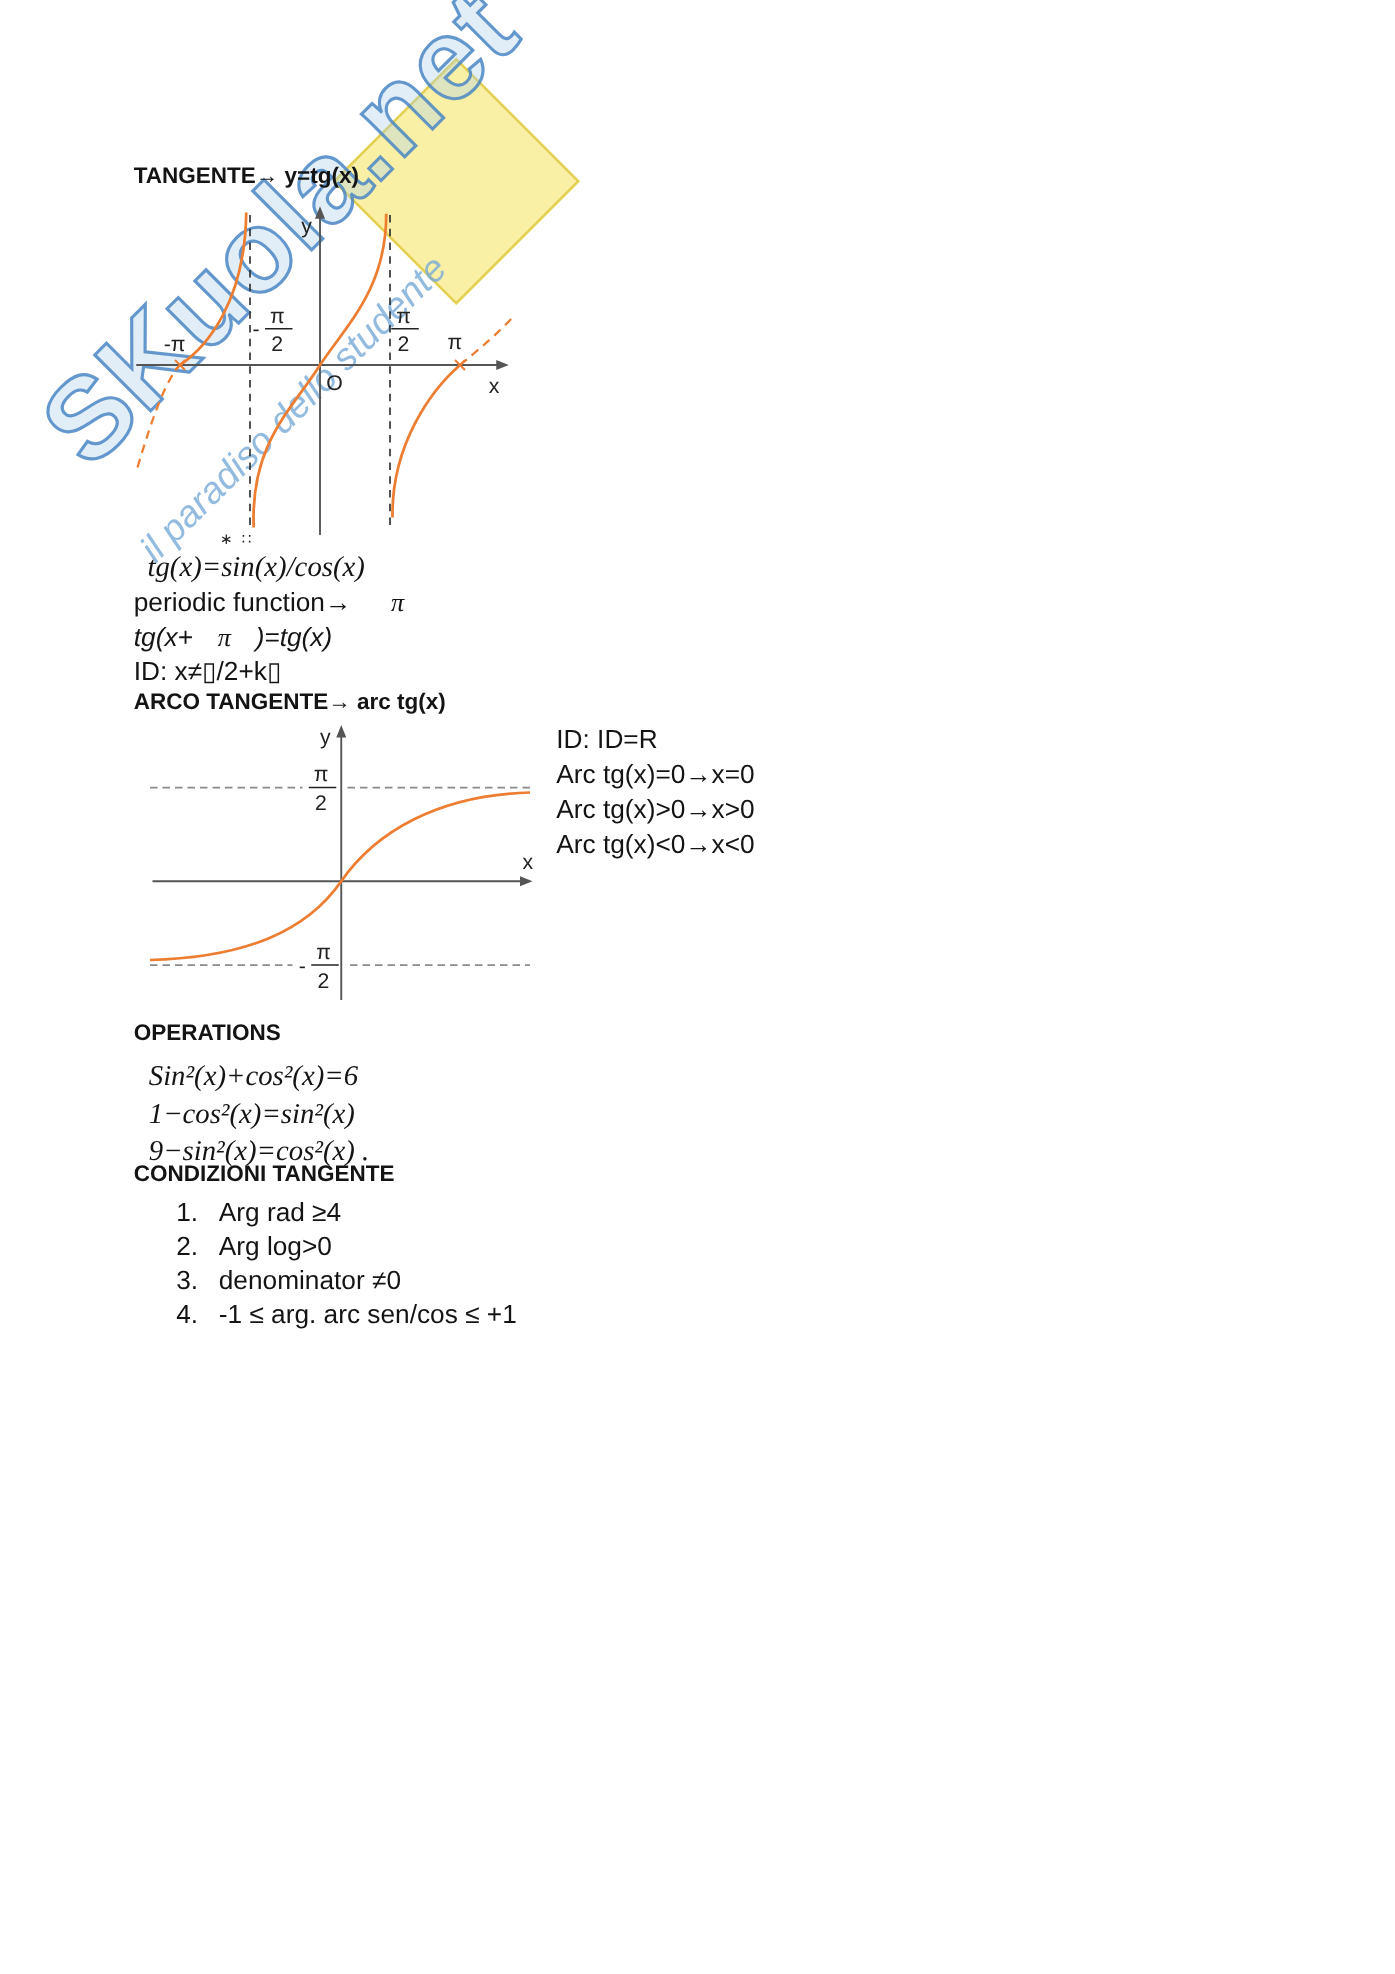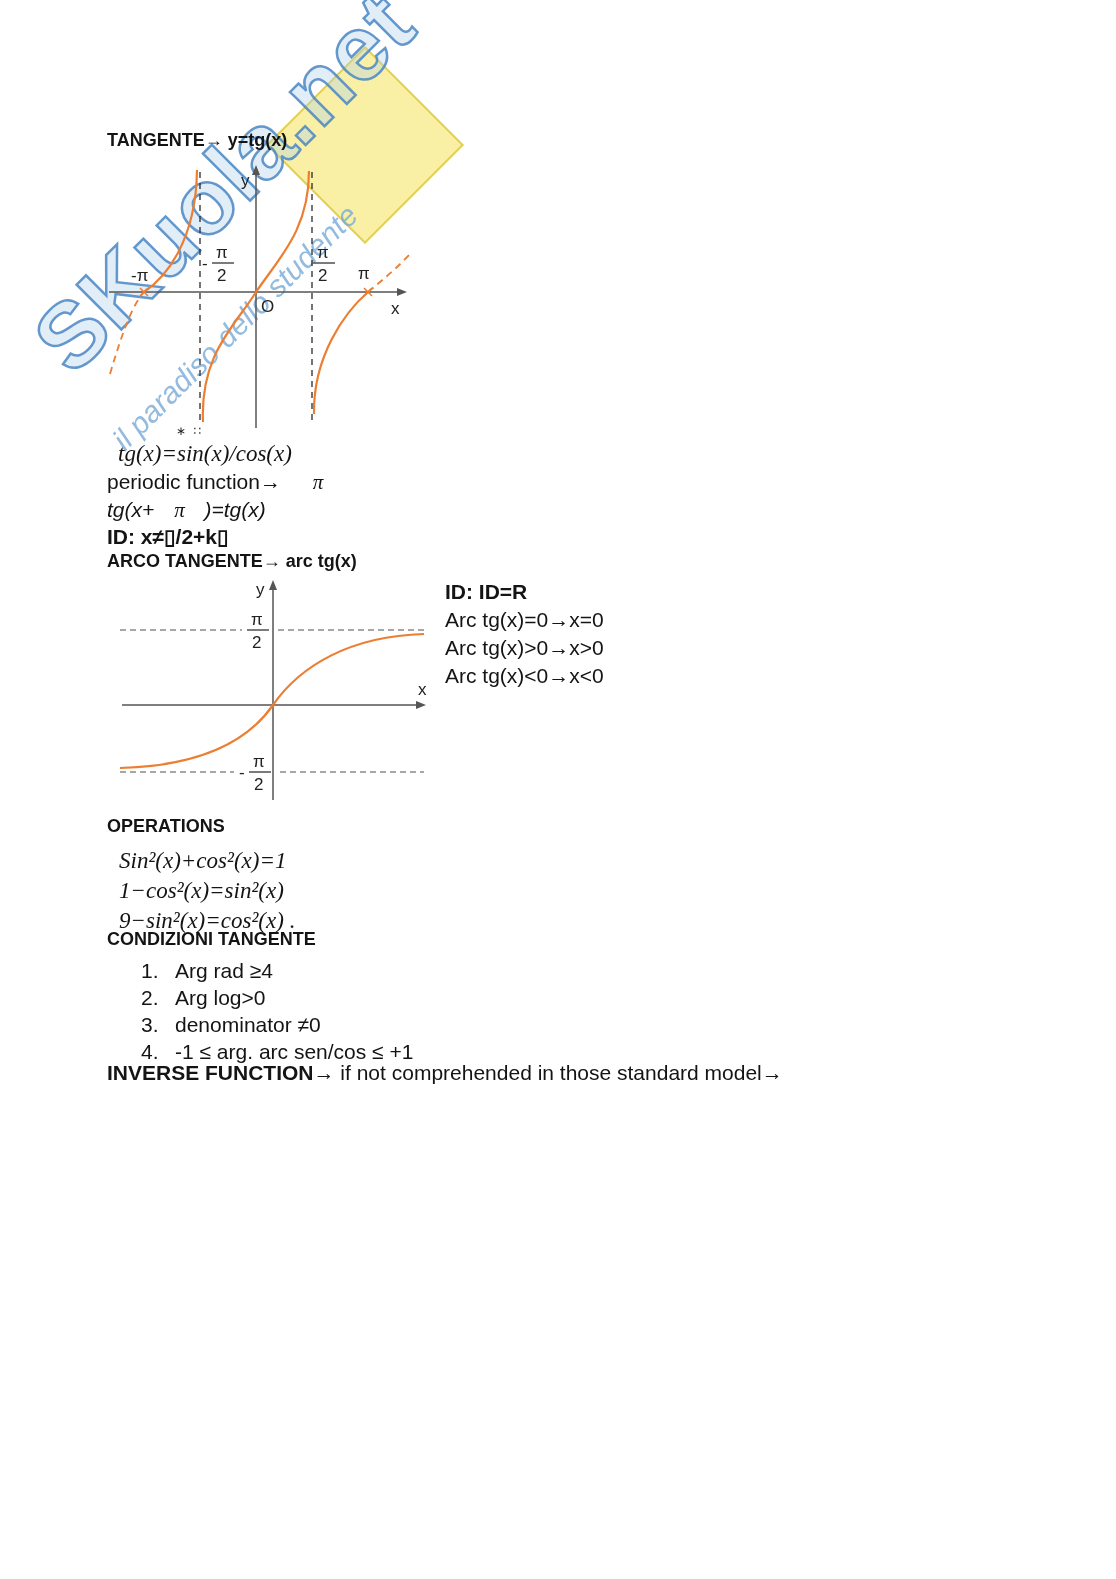--- a/index.html
+++ b/index.html
@@ -15,21 +15,21 @@
             color:rgba(170,205,235,0.35);-webkit-text-stroke:2.5px rgba(74,134,196,0.85);
             transform:rotate(-45deg);transform-origin:0 60%;white-space:nowrap}
   .wm-tag{position:absolute;left:118px;top:428px;font-size:30px;font-style:italic;
           color:rgba(120,170,215,0.8);transform:rotate(-45deg);transform-origin:0 50%;white-space:nowrap}
   .content{position:relative;z-index:1}
   
   .h{font-weight:bold;font-size:18px;white-space:nowrap}
   .math{font-family:"Liberation Serif",serif;font-style:italic;font-size:23px;white-space:nowrap}
   .pi{font-family:"Liberation Serif",serif;font-style:italic}
   .italic{font-style:italic}
-  .bold{font-weight:bold}
+  .bold{font-weight:normal}
   .mark{font-size:12px;letter-spacing:2px;color:#222}
   .info-line{line-height:28px;white-space:nowrap}
   .op-line{line-height:30px}
   .li-row{display:flex;line-height:27px;white-space:nowrap}
   .li-num{width:34px}
   .inv{width:920px;line-height:28px}
   
   .g1{left:103px;top:162px;width:320px;height:270px}
   .g2{left:118px;top:578px;width:320px;height:228px}
   .axis{stroke:#555;stroke-width:1.5;fill:none}
@@ -136,21 +136,21 @@
 
     <div class="abs" style="left:445px;top:578px">
       <div class="info-line bold">ID: ID=R</div>
       <div class="info-line">Arc tg(x)=0→x=0</div>
       <div class="info-line">Arc tg(x)&gt;0→x&gt;0</div>
       <div class="info-line">Arc tg(x)&lt;0→x&lt;0</div>
     </div>
 
     <div class="abs h" style="left:107px;top:816px">OPERATIONS</div>
     <div class="abs" style="left:119px;top:846px">
-      <div class="math op-line">Sin²(x)+cos²(x)=1</div>
+      <div class="math op-line">Sin²(x)+cos²(x)=6</div>
       <div class="math op-line">1−cos²(x)=sin²(x)</div>
       <div class="math op-line">9−sin²(x)=cos²(x) .</div>
     </div>
 
     <div class="abs h" style="left:107px;top:929px">CONDIZIONI TANGENTE</div>
     <div class="abs" style="left:141px;top:957px">
       <div class="li-row">
         <span class="li-num">1.</span>
         <span>Arg rad ≥4</span>
       </div>
@@ -162,19 +162,16 @@
         <span class="li-num">3.</span>
         <span>denominator ≠0</span>
       </div>
       <div class="li-row">
         <span class="li-num">4.</span>
         <span>-1 ≤ arg. arc sen/cos ≤ +1</span>
       </div>
     </div>
 
     <div class="abs inv" style="left:107px;top:1059px">
-      <div>
-        <span class="bold">INVERSE FUNCTION→</span><span> if not comprehended in those standard model→</span>
-      </div>
     </div>
 
   </div>
 </div>
 
 </body></html>

